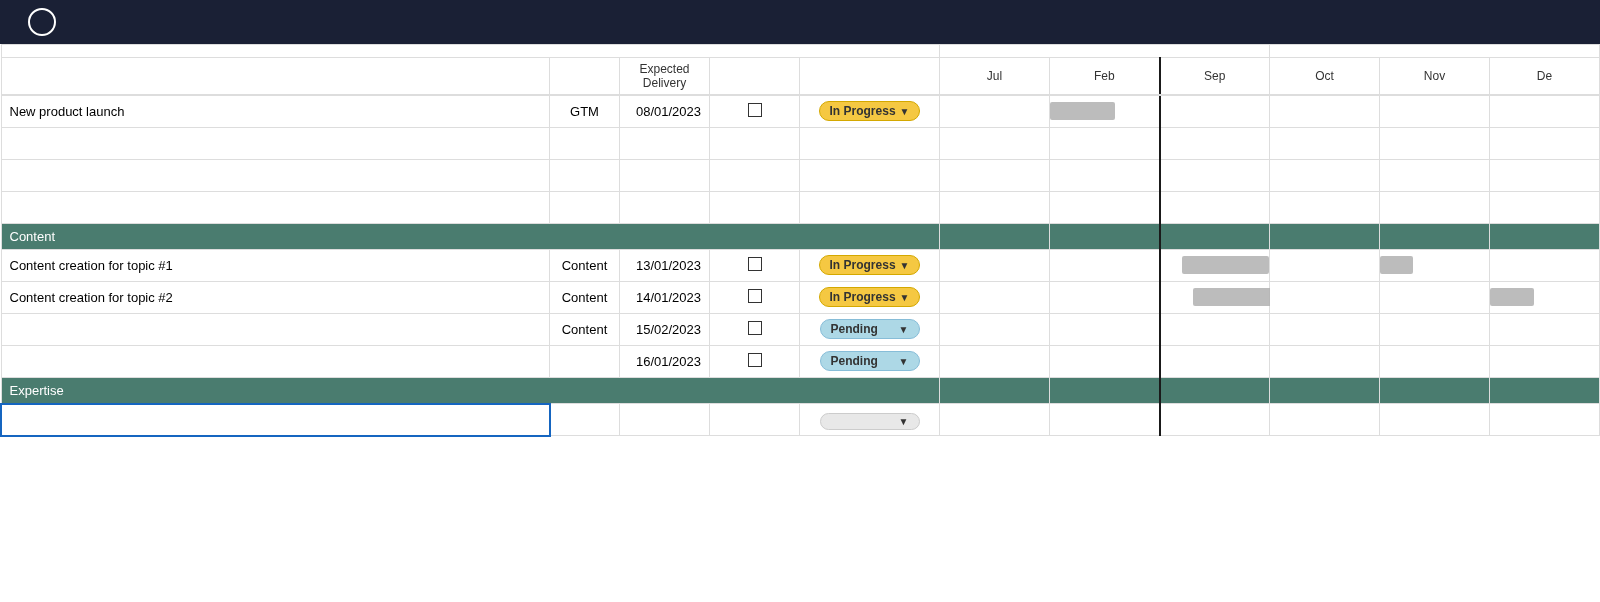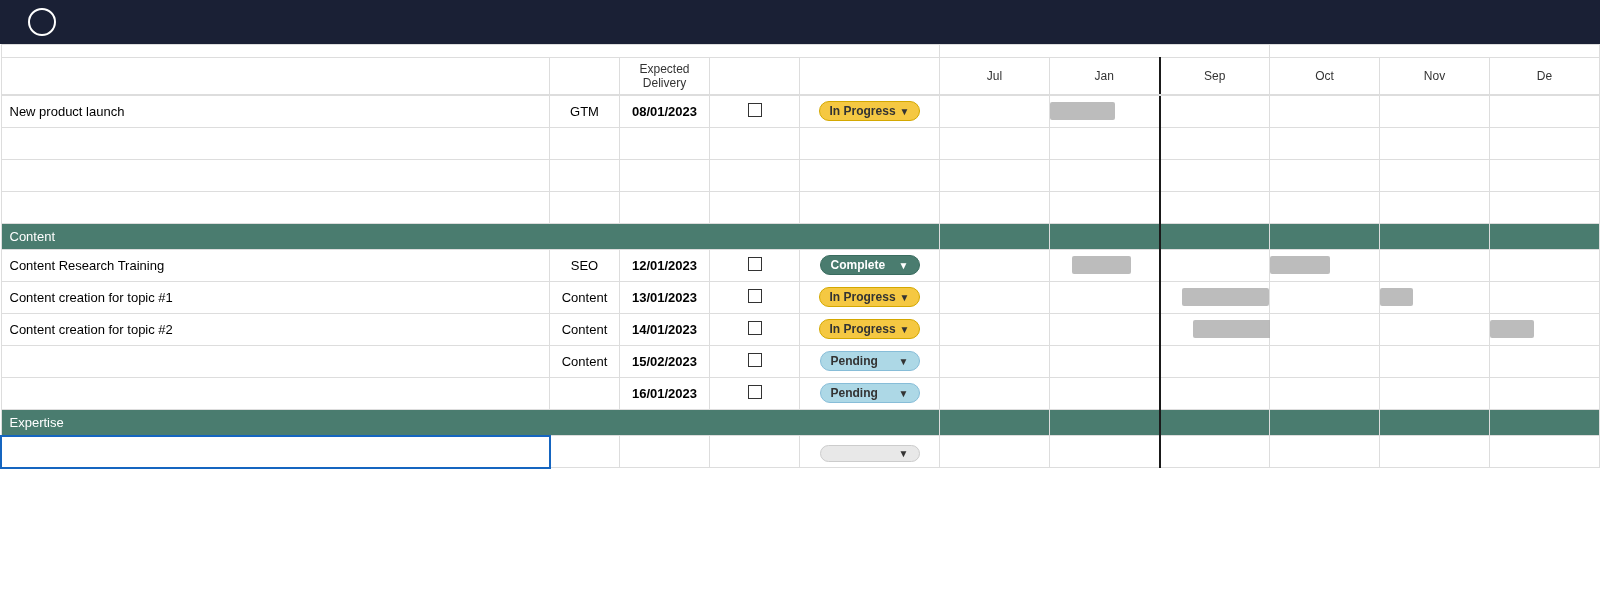--- a/index.html
+++ b/index.html
@@ -74,21 +74,21 @@
 
     
     tr.data-row td {
       background: #fff;
       vertical-align: middle;
       height: 32px;
     }
 
     .task-col { min-width: 200px; text-align: left; }
     .owner-col { width: 70px; text-align: center; }
-    .delivery-col { width: 90px; text-align: center; font-weight: bold; }
+    .delivery-col { width: 90px; text-align: right; }
     .dep-col { width: 90px; text-align: center; }
     .status-col { width: 140px; text-align: center; }
     .month-col { width: 110px; text-align: center; }
 
     
     .checkbox {
       width: 14px; height: 14px;
       border: 1px solid #333;
       display: inline-block;
     }
@@ -196,21 +196,21 @@
         <th colspan="3" class="q4-label"></th>
       </tr>
 
       <tr class="col-header">
         <th class="task-col"></th>
         <th class="owner-col"></th>
         <th class="delivery-col">Expected<br>Delivery</th>
         <th class="dep-col"></th>
         <th class="status-col"></th>
         <th class="month-col">Jul</th>
-        <th class="month-col">Jan</th>
+        <th class="month-col">Feb</th>
         <th class="month-col sep-col">Sep</th>
         <th class="month-col">Oct</th>
         <th class="month-col">Nov</th>
         <th class="month-col">De</th>
       </tr>
     </thead>
     <tbody id="table-body">
         <tr class="data-row">
       <td class="task-col">New product launch</td>
       <td class="owner-col">GTM</td>
@@ -271,40 +271,20 @@
         <tr class="section-row">
     <td colspan="5">Content</td>
     <td class="gantt-section"></td>
     <td class="gantt-section"></td>
     <td class="gantt-section sep-col"></td>
     <td class="gantt-section"></td>
     <td class="gantt-section"></td>
     <td class="gantt-section"></td>
   </tr>
         <tr class="data-row">
-      <td class="task-col">Content Research Training</td>
-      <td class="owner-col">SEO</td>
-      <td class="delivery-col">12/01/2023</td>
-      <td class="dep-col" style="text-align:center;"><span class="checkbox"></span></td>
-      <td class="status-col"><span class="badge badge-complete">
-              <span>Complete</span>
-              <span class="badge-arrow">▼</span>
-            </span></td>
-      <td class="gantt-cell" style="position:relative;padding:0;min-width:110px;height:30px;"></td>
-      <td class="gantt-cell" style="position:relative;padding:0;min-width:110px;height:30px;">
-            <div class="gantt-bar" style="left:20%;width:55%"></div>
-          </td>
-      <td class="gantt-cell sep-col" style="position:relative;padding:0;min-width:110px;height:30px;"></td>
-      <td class="gantt-cell" style="position:relative;padding:0;min-width:110px;height:30px;">
-            <div class="gantt-bar" style="left:0%;width:55%"></div>
-          </td>
-      <td class="gantt-cell" style="position:relative;padding:0;min-width:110px;height:30px;"></td>
-      <td class="gantt-cell" style="position:relative;padding:0;min-width:110px;height:30px;"></td>
-    </tr>
-        <tr class="data-row">
       <td class="task-col">Content creation for topic #1</td>
       <td class="owner-col">Content</td>
       <td class="delivery-col">13/01/2023</td>
       <td class="dep-col" style="text-align:center;"><span class="checkbox"></span></td>
       <td class="status-col"><span class="badge badge-inprogress">
               <span>In Progress</span>
               <span class="badge-arrow">▼</span>
             </span></td>
       <td class="gantt-cell" style="position:relative;padding:0;min-width:110px;height:30px;"></td>
       <td class="gantt-cell" style="position:relative;padding:0;min-width:110px;height:30px;"></td>

